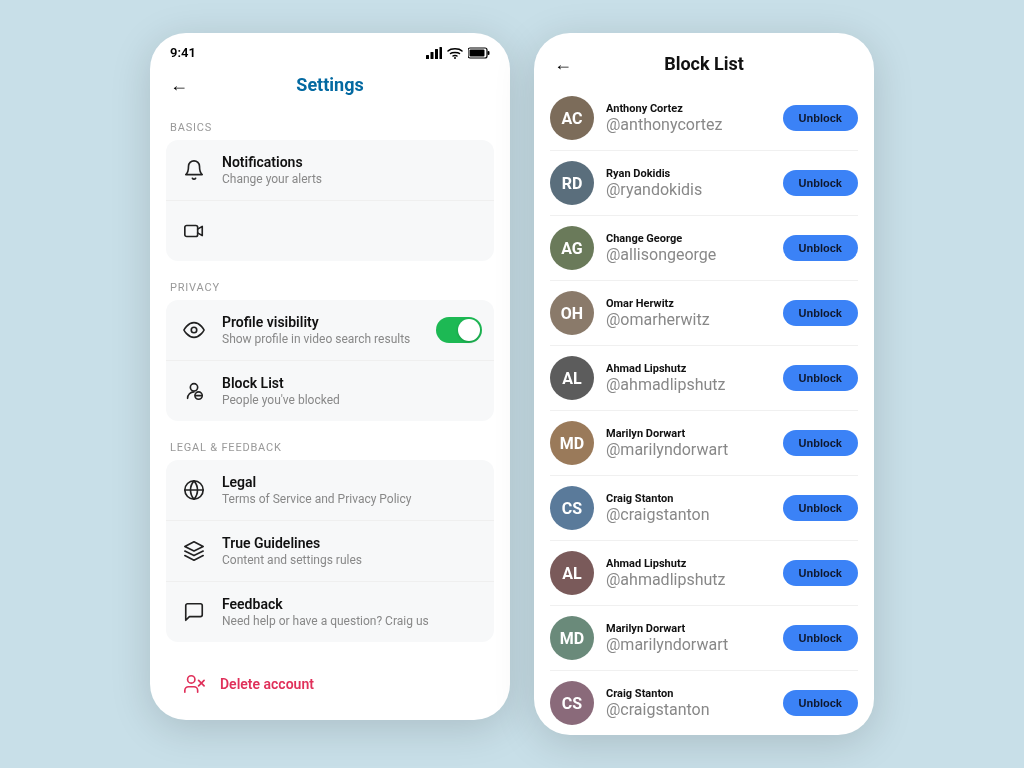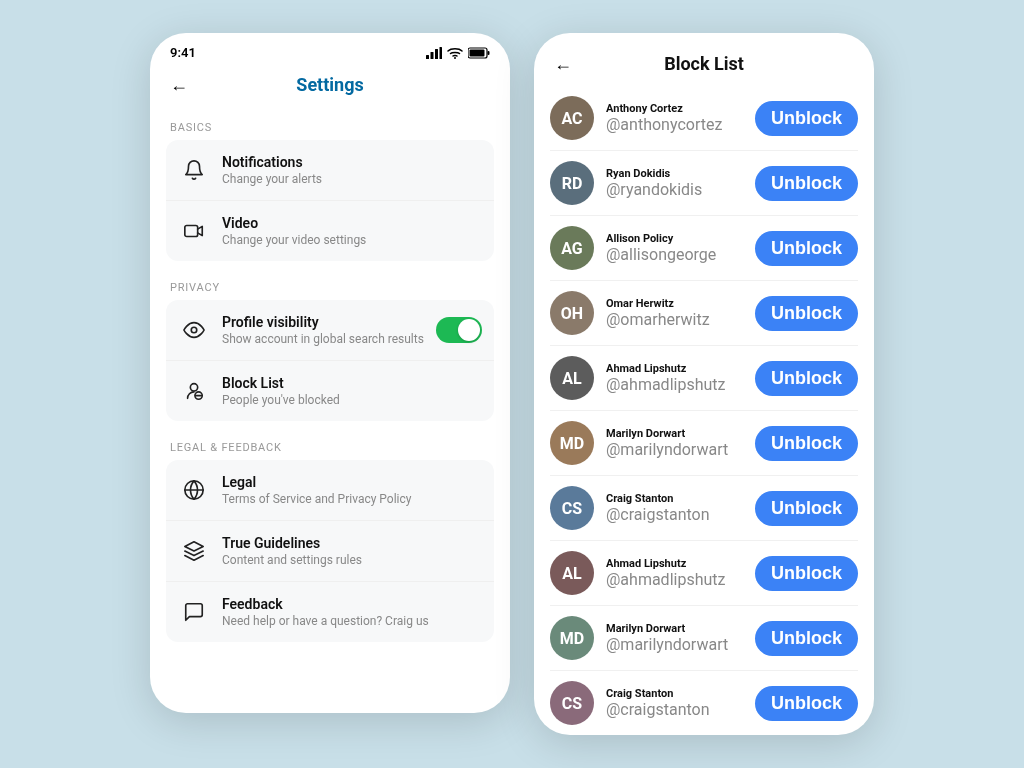--- a/index.html
+++ b/index.html
@@ -276,25 +276,25 @@
       color: #111;
     }
 
     .user-handle {
       font-size: 16px;
       color: #888;
     }
 
     .unblock-btn {
       background: #3b82f6;
-      color: #ffffff;
+      color: #0f172a;
       border: none;
       border-radius: 20px;
       padding: 7px 16px;
-      font-size: 18px;
+      font-size: 11px;
       font-weight: 600;
       cursor: pointer;
       white-space: nowrap;
     }
 
     
     .av-1 { background: #7c6c5a; }
     .av-2 { background: #5a6e7c; }
     .av-3 { background: #6a7a5a; }
     .av-4 { background: #8a7a6a; }
@@ -361,40 +361,36 @@
           </div>
         </div>
 
         <div class="settings-item">
           <div class="item-icon">
             <svg viewBox="0 0 24 24">
                 <rect x="2" y="6" width="14" height="12" rx="2"></rect>
                 <path d="M16 10l5-3v10l-5-3"></path>
               </svg>
           </div>
-          <div class="item-text">
-            <div class="item-title">Video</div>
-            <div class="item-subtitle">Change your video settings</div>
-          </div>
         </div>
       </div>
 
       <div class="section-label">PRIVACY</div>
       <div class="settings-group">
 
         <div class="settings-item">
           <div class="item-icon">
             <svg viewBox="0 0 24 24">
                 <path d="M1 12s4-8 11-8 11 8 11 8-4 8-11 8-11-8-11-8z"></path>
                 <circle cx="12" cy="12" r="3"></circle>
               </svg>
           </div>
           <div class="item-text">
             <div class="item-title">Profile visibility</div>
-            <div class="item-subtitle">Show account in global search results</div>
+            <div class="item-subtitle">Show profile in video search results</div>
           </div>
           <div class="item-action">
             <div class="toggle">
               <div class="toggle-thumb"></div>
             </div>
           </div>
         </div>
 
         <div class="settings-item">
           <div class="item-icon">
@@ -449,20 +445,31 @@
                 <path d="M21 15a2 2 0 0 1-2 2H7l-4 4V5a2 2 0 0 1 2-2h14a2 2 0 0 1 2 2z"></path>
               </svg>
           </div>
           <div class="item-text">
             <div class="item-title">Feedback</div>
             <div class="item-subtitle">Need help or have a question? Craig us</div>
           </div>
         </div>
       </div>
 
+      <div class="delete-account-row">
+        <div class="delete-icon">
+          <svg width="22" height="22" viewBox="0 0 24 24" fill="none" stroke="#e0305a" stroke-width="1.8" stroke-linecap="round" stroke-linejoin="round">
+            <path d="M16 21v-2a4 4 0 0 0-4-4H6a4 4 0 0 0-4 4v2"></path>
+            <circle cx="9" cy="7" r="4"></circle>
+            <line x1="17" y1="8" x2="23" y2="14"></line>
+            <line x1="23" y1="8" x2="17" y2="14"></line>
+          </svg>
+        </div>
+        <span class="delete-label">Delete account</span>
+      </div>
 
     </div>
   </div>
 
   <div class="panel">
     <div class="panel-header">
       <span class="panel-back">←</span>
       <span class="panel-title">Block List</span>
     </div>
     <div class="block-list" id="block-list-container">
@@ -484,21 +491,21 @@
         <div class="user-name">Ryan Dokidis</div>
         <div class="user-handle">@ryandokidis</div>
       </div>
       <button class="unblock-btn">Unblock</button>
     </div>
         <div class="block-item">
       <div class="avatar av-3">
         <div class="avatar-img">AG</div>
       </div>
       <div class="user-info">
-        <div class="user-name">Allison Policy</div>
+        <div class="user-name">Change George</div>
         <div class="user-handle">@allisongeorge</div>
       </div>
       <button class="unblock-btn">Unblock</button>
     </div>
         <div class="block-item">
       <div class="avatar av-4">
         <div class="avatar-img">OH</div>
       </div>
       <div class="user-info">
         <div class="user-name">Omar Herwitz</div>

